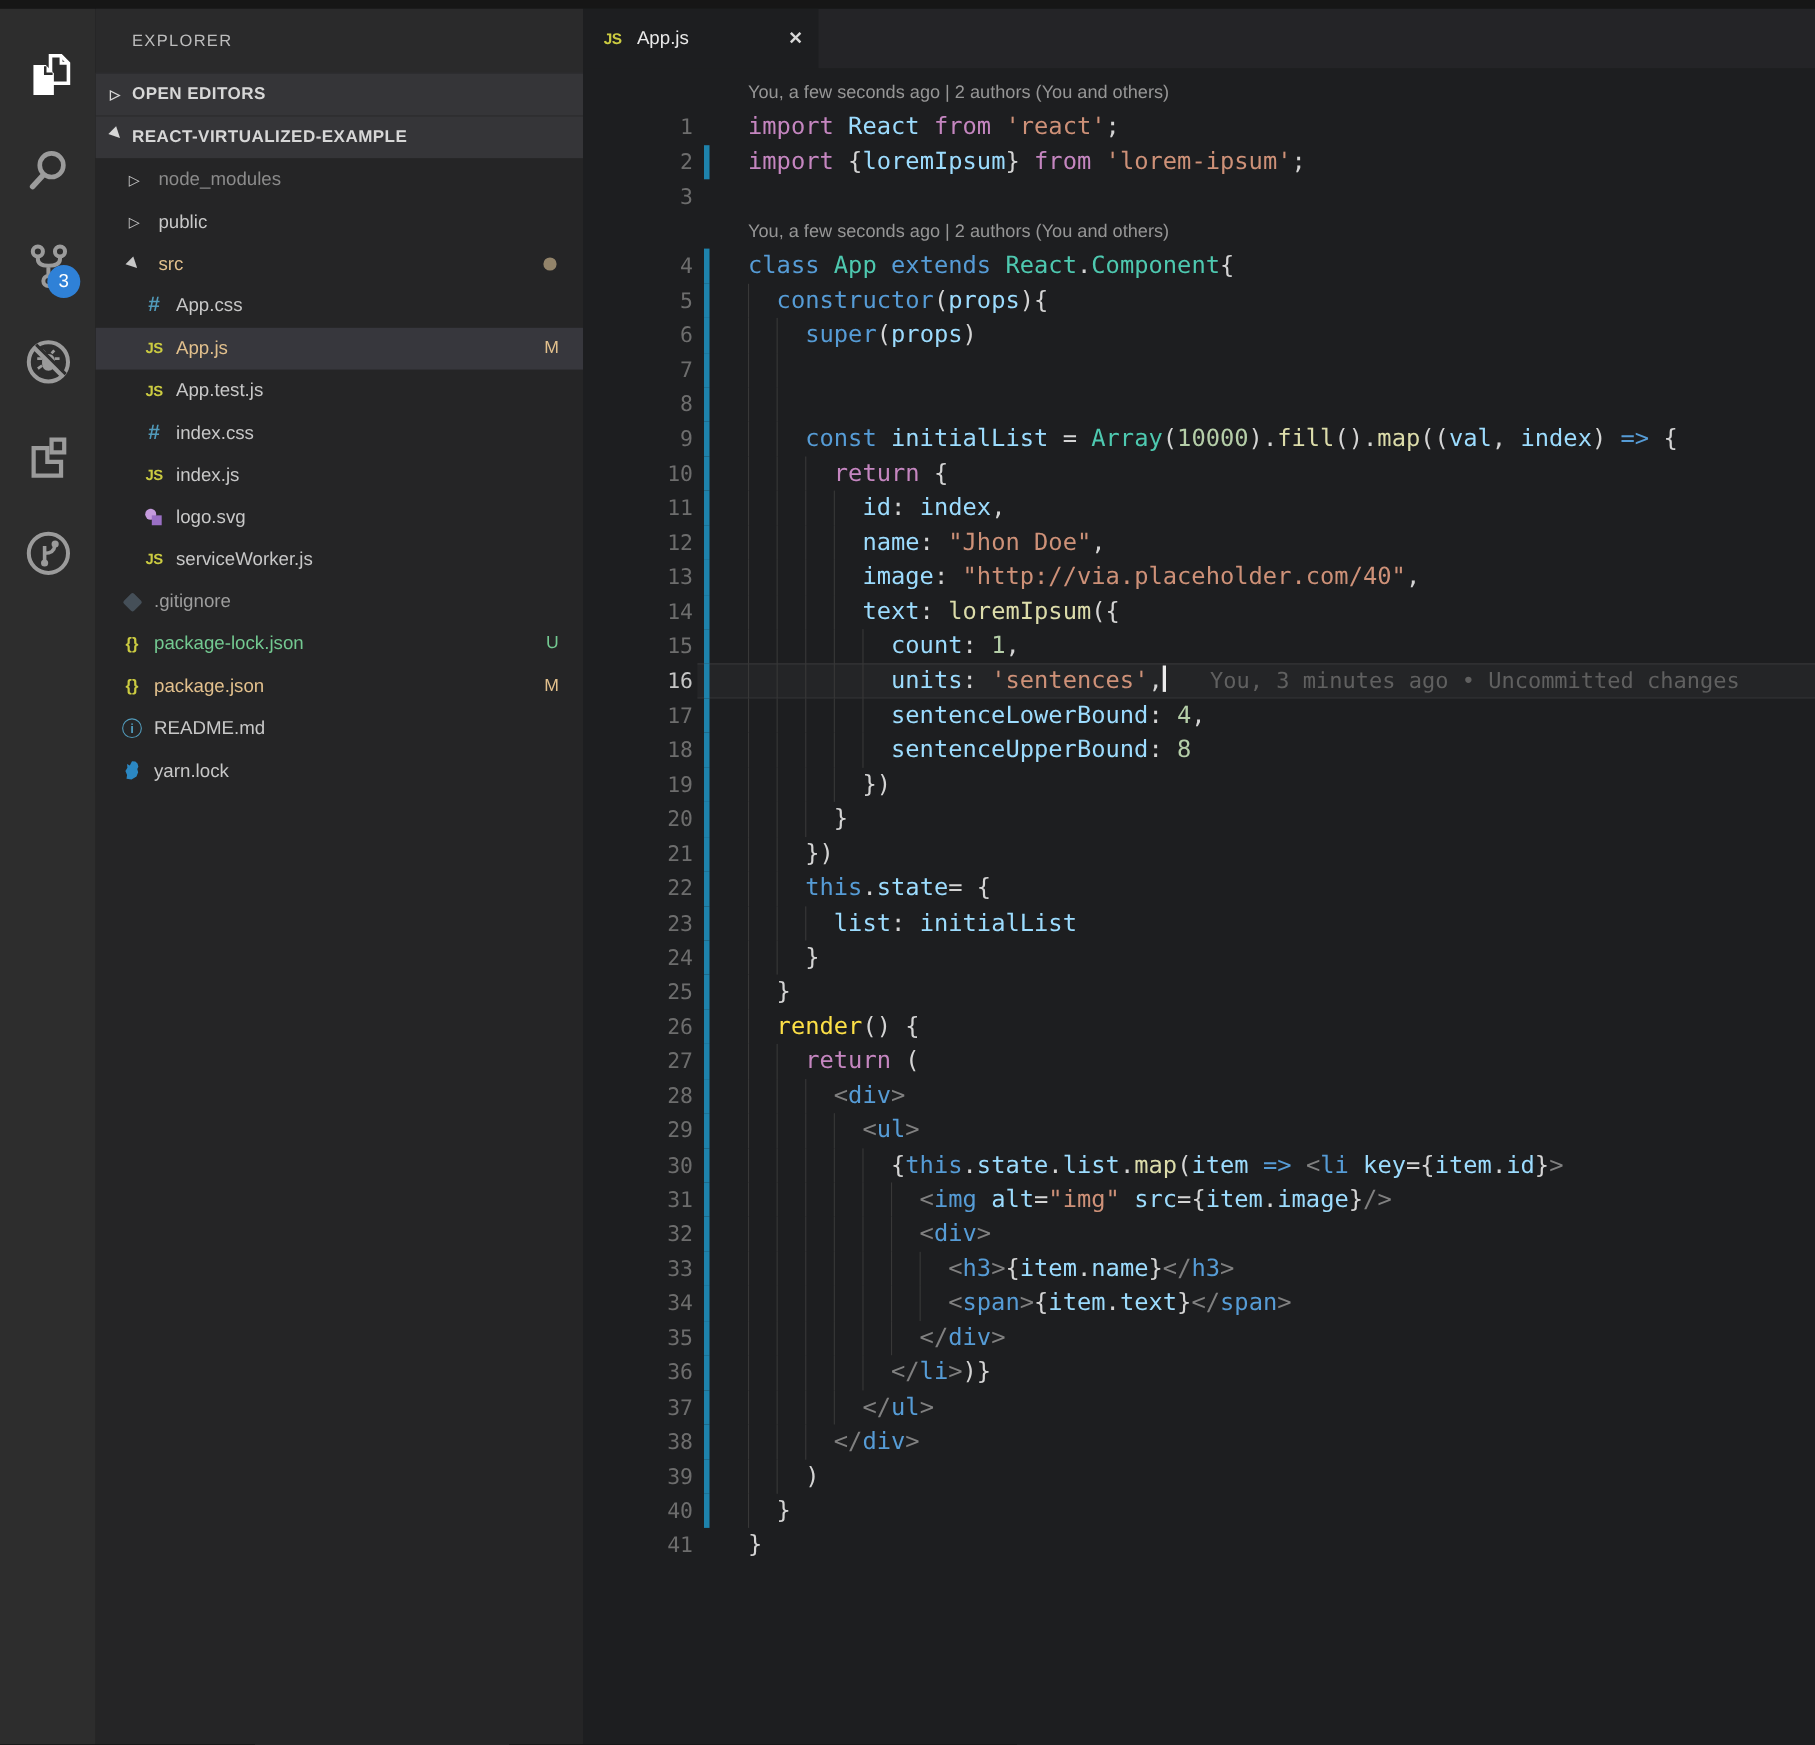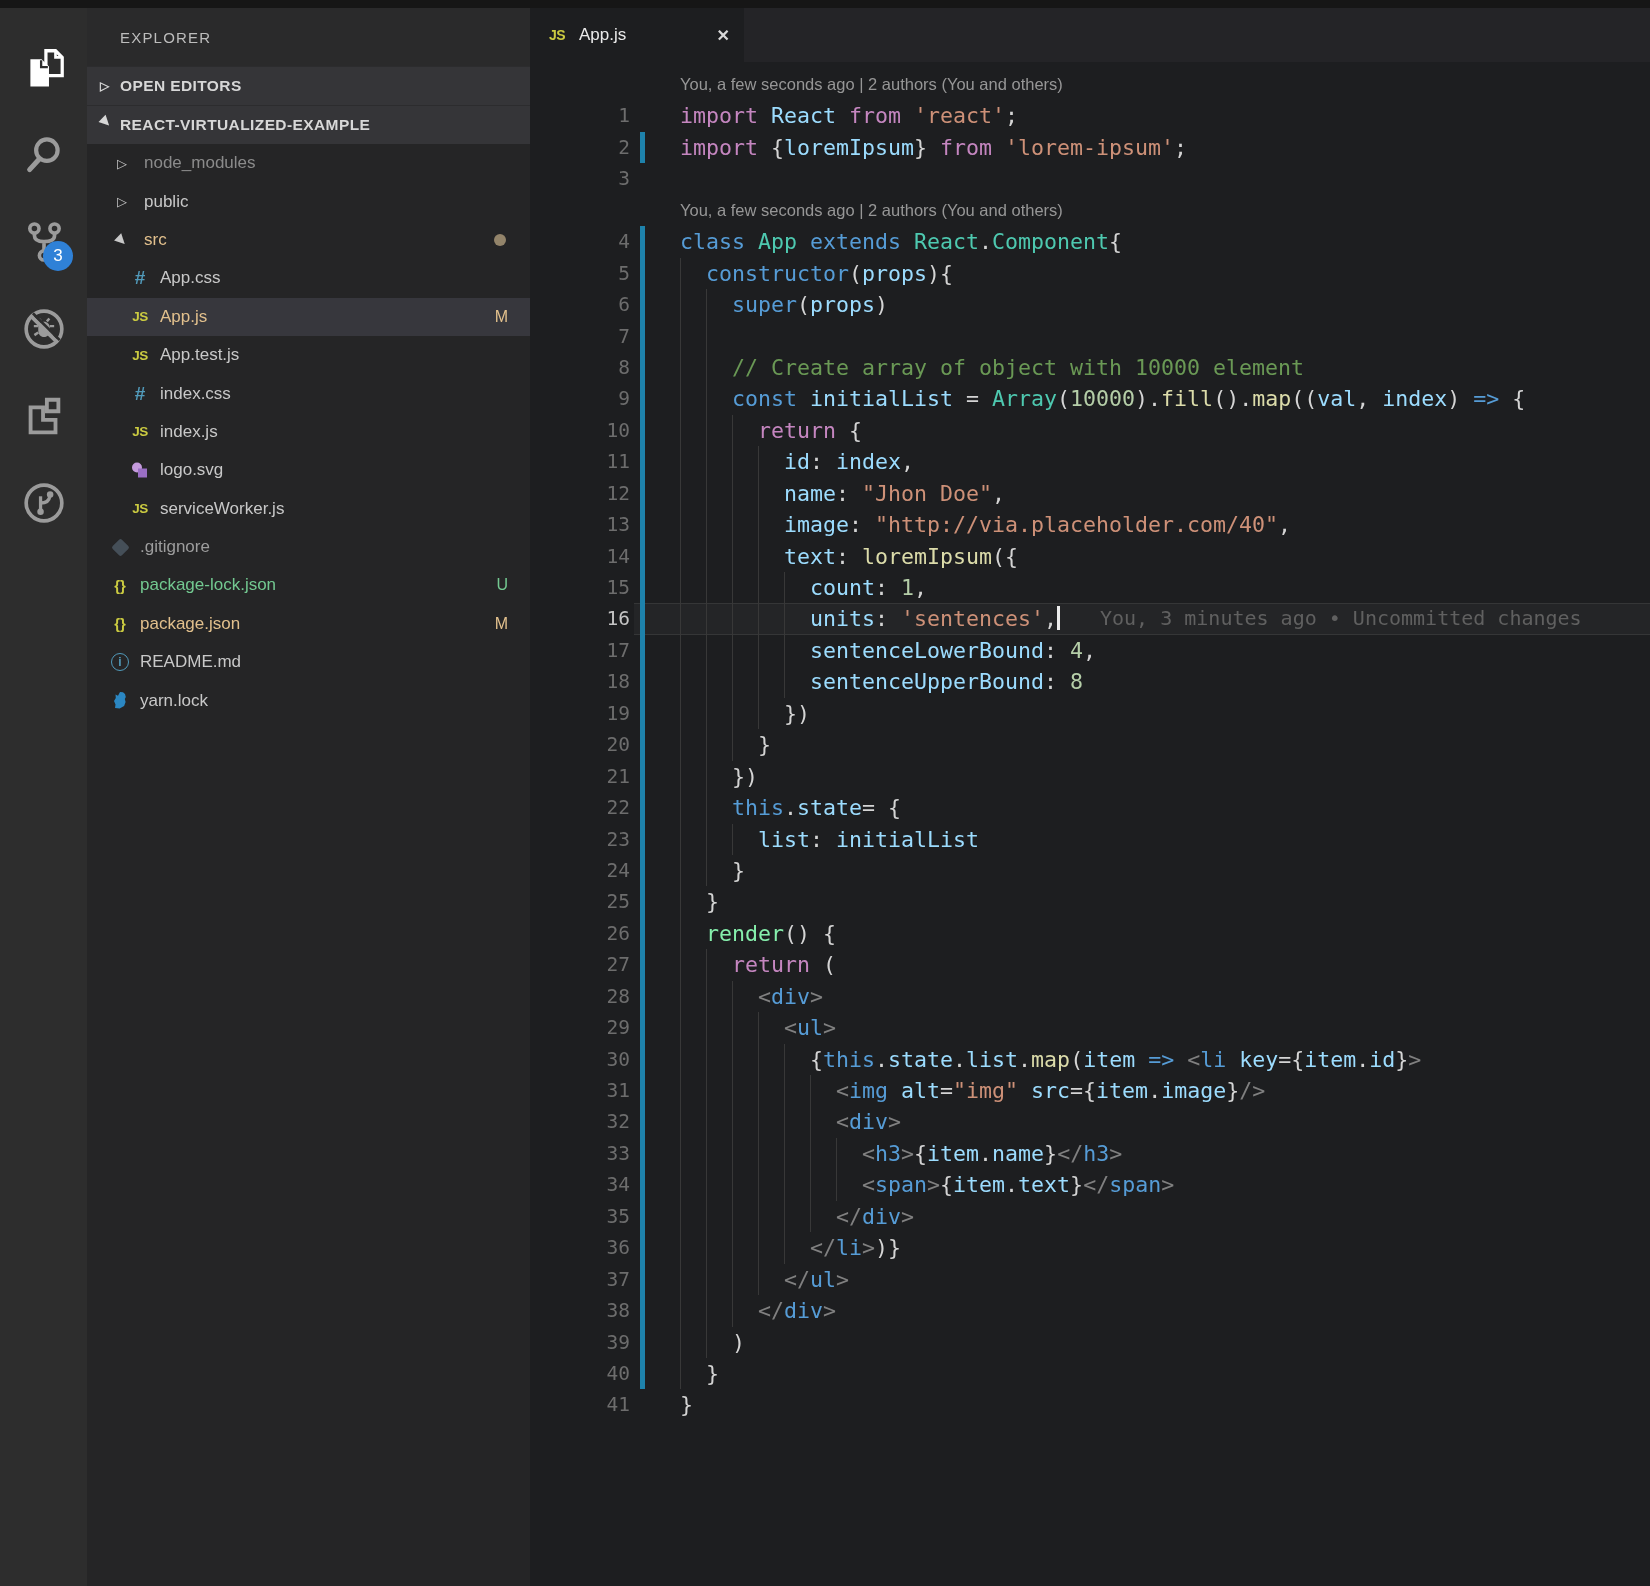--- a/index.html
+++ b/index.html
@@ -220,39 +220,39 @@
     <div id="code">
         <div class="cl-row">You, a few seconds ago | 2 authors (You and others)</div>
         <div class="c-row"><span class="gnum">1</span><span class="ctext"><span style="display: inline-block; width: 0px;"></span><span style="color: rgb(197, 134, 192);">import </span><span style="color: rgb(156, 220, 254);">React </span><span style="color: rgb(197, 134, 192);">from </span><span style="color: rgb(206, 145, 120);">'react'</span><span style="color: rgb(212, 212, 212);">;</span></span></div>
         <div class="c-row"><span class="gnum">2</span><div class="modbar" style="background: rgb(30, 130, 171);"></div><span class="ctext"><span style="display: inline-block; width: 0px;"></span><span style="color: rgb(197, 134, 192);">import </span><span style="color: rgb(212, 212, 212);">{</span><span style="color: rgb(156, 220, 254);">loremIpsum</span><span style="color: rgb(212, 212, 212);">} </span><span style="color: rgb(197, 134, 192);">from </span><span style="color: rgb(206, 145, 120);">'lorem-ipsum'</span><span style="color: rgb(212, 212, 212);">;</span></span></div>
         <div class="c-row"><span class="gnum">3</span><span class="ctext"><span style="display: inline-block; width: 0px;"></span></span></div>
         <div class="cl-row">You, a few seconds ago | 2 authors (You and others)</div>
         <div class="c-row"><span class="gnum">4</span><div class="modbar" style="background: rgb(30, 130, 171);"></div><span class="ctext"><span style="display: inline-block; width: 0px;"></span><span style="color: rgb(86, 156, 214);">class </span><span style="color: rgb(78, 201, 176);">App </span><span style="color: rgb(86, 156, 214);">extends </span><span style="color: rgb(78, 201, 176);">React</span><span style="color: rgb(212, 212, 212);">.</span><span style="color: rgb(78, 201, 176);">Component</span><span style="color: rgb(212, 212, 212);">{</span></span></div>
         <div class="c-row"><span class="gnum">5</span><div class="modbar" style="background: rgb(30, 130, 171);"></div><div class="guide" style="left: 150px;"></div><span class="ctext"><span style="display: inline-block; width: 26px;"></span><span style="color: rgb(86, 156, 214);">constructor</span><span style="color: rgb(212, 212, 212);">(</span><span style="color: rgb(156, 220, 254);">props</span><span style="color: rgb(212, 212, 212);">){</span></span></div>
         <div class="c-row"><span class="gnum">6</span><div class="modbar" style="background: rgb(30, 130, 171);"></div><div class="guide" style="left: 150px;"></div><div class="guide" style="left: 176px;"></div><span class="ctext"><span style="display: inline-block; width: 52px;"></span><span style="color: rgb(86, 156, 214);">super</span><span style="color: rgb(212, 212, 212);">(</span><span style="color: rgb(156, 220, 254);">props</span><span style="color: rgb(212, 212, 212);">)</span></span></div>
         <div class="c-row"><span class="gnum">7</span><div class="modbar" style="background: rgb(30, 130, 171);"></div><div class="guide" style="left: 150px;"></div><div class="guide" style="left: 176px;"></div><span class="ctext"><span style="display: inline-block; width: 52px;"></span></span></div>
-        <div class="c-row"><span class="gnum">8</span><div class="modbar" style="background: rgb(30, 130, 171);"></div><div class="guide" style="left: 150px;"></div><div class="guide" style="left: 176px;"></div><span class="ctext"><span style="display: inline-block; width: 52px;"></span><span style="color: rgb(106, 153, 85);">// Create array of object with 10000 element</span></span></div>
+        <div class="c-row"><span class="gnum">8</span><div class="modbar" style="background: rgb(30, 130, 171);"></div><div class="guide" style="left: 150px;"></div><div class="guide" style="left: 176px;"></div></div>
         <div class="c-row"><span class="gnum">9</span><div class="modbar" style="background: rgb(30, 130, 171);"></div><div class="guide" style="left: 150px;"></div><div class="guide" style="left: 176px;"></div><span class="ctext"><span style="display: inline-block; width: 52px;"></span><span style="color: rgb(86, 156, 214);">const </span><span style="color: rgb(156, 220, 254);">initialList </span><span style="color: rgb(212, 212, 212);">= </span><span style="color: rgb(78, 201, 176);">Array</span><span style="color: rgb(212, 212, 212);">(</span><span style="color: rgb(181, 206, 168);">10000</span><span style="color: rgb(212, 212, 212);">).</span><span style="color: rgb(220, 220, 170);">fill</span><span style="color: rgb(212, 212, 212);">().</span><span style="color: rgb(220, 220, 170);">map</span><span style="color: rgb(212, 212, 212);">((</span><span style="color: rgb(156, 220, 254);">val</span><span style="color: rgb(212, 212, 212);">, </span><span style="color: rgb(156, 220, 254);">index</span><span style="color: rgb(212, 212, 212);">) </span><span style="color: rgb(86, 156, 214);">=&gt; </span><span style="color: rgb(212, 212, 212);">{</span></span></div>
         <div class="c-row"><span class="gnum">10</span><div class="modbar" style="background: rgb(30, 130, 171);"></div><div class="guide" style="left: 150px;"></div><div class="guide" style="left: 176px;"></div><div class="guide" style="left: 202px;"></div><span class="ctext"><span style="display: inline-block; width: 78px;"></span><span style="color: rgb(197, 134, 192);">return </span><span style="color: rgb(212, 212, 212);">{</span></span></div>
         <div class="c-row"><span class="gnum">11</span><div class="modbar" style="background: rgb(30, 130, 171);"></div><div class="guide" style="left: 150px;"></div><div class="guide" style="left: 176px;"></div><div class="guide" style="left: 202px;"></div><div class="guide" style="left: 228px;"></div><span class="ctext"><span style="display: inline-block; width: 104px;"></span><span style="color: rgb(156, 220, 254);">id</span><span style="color: rgb(212, 212, 212);">: </span><span style="color: rgb(156, 220, 254);">index</span><span style="color: rgb(212, 212, 212);">,</span></span></div>
         <div class="c-row"><span class="gnum">12</span><div class="modbar" style="background: rgb(30, 130, 171);"></div><div class="guide" style="left: 150px;"></div><div class="guide" style="left: 176px;"></div><div class="guide" style="left: 202px;"></div><div class="guide" style="left: 228px;"></div><span class="ctext"><span style="display: inline-block; width: 104px;"></span><span style="color: rgb(156, 220, 254);">name</span><span style="color: rgb(212, 212, 212);">: </span><span style="color: rgb(206, 145, 120);">"Jhon Doe"</span><span style="color: rgb(212, 212, 212);">,</span></span></div>
         <div class="c-row"><span class="gnum">13</span><div class="modbar" style="background: rgb(30, 130, 171);"></div><div class="guide" style="left: 150px;"></div><div class="guide" style="left: 176px;"></div><div class="guide" style="left: 202px;"></div><div class="guide" style="left: 228px;"></div><span class="ctext"><span style="display: inline-block; width: 104px;"></span><span style="color: rgb(156, 220, 254);">image</span><span style="color: rgb(212, 212, 212);">: </span><span style="color: rgb(206, 145, 120);">"</span><span class="tk-u" style="color: rgb(206, 145, 120);">http://via.placeholder.com/40</span><span style="color: rgb(206, 145, 120);">"</span><span style="color: rgb(212, 212, 212);">,</span></span></div>
         <div class="c-row"><span class="gnum">14</span><div class="modbar" style="background: rgb(30, 130, 171);"></div><div class="guide" style="left: 150px;"></div><div class="guide" style="left: 176px;"></div><div class="guide" style="left: 202px;"></div><div class="guide" style="left: 228px;"></div><span class="ctext"><span style="display: inline-block; width: 104px;"></span><span style="color: rgb(156, 220, 254);">text</span><span style="color: rgb(212, 212, 212);">: </span><span style="color: rgb(220, 220, 170);">loremIpsum</span><span style="color: rgb(212, 212, 212);">({</span></span></div>
         <div class="c-row"><span class="gnum">15</span><div class="modbar" style="background: rgb(30, 130, 171);"></div><div class="guide" style="left: 150px;"></div><div class="guide" style="left: 176px;"></div><div class="guide" style="left: 202px;"></div><div class="guide" style="left: 228px;"></div><div class="guide" style="left: 254px;"></div><span class="ctext"><span style="display: inline-block; width: 130px;"></span><span style="color: rgb(156, 220, 254);">count</span><span style="color: rgb(212, 212, 212);">: </span><span style="color: rgb(181, 206, 168);">1</span><span style="color: rgb(212, 212, 212);">,</span></span></div>
         <div class="c-row cur"><div class="hl"></div><span class="gnum">16</span><div class="modbar" style="background: rgb(30, 130, 171);"></div><div class="guide" style="left: 150px;"></div><div class="guide" style="left: 176px;"></div><div class="guide" style="left: 202px;"></div><div class="guide" style="left: 228px;"></div><div class="guide" style="left: 254px;"></div><span class="ctext"><span style="display: inline-block; width: 130px;"></span><span style="color: rgb(156, 220, 254);">units</span><span style="color: rgb(212, 212, 212);">: </span><span style="color: rgb(206, 145, 120);">'sentences'</span><span style="color: rgb(212, 212, 212);">,</span><span class="cursor"></span></span><span class="blame">You, 3 minutes ago • Uncommitted changes</span></div>
         <div class="c-row"><span class="gnum">17</span><div class="modbar" style="background: rgb(30, 130, 171);"></div><div class="guide" style="left: 150px;"></div><div class="guide" style="left: 176px;"></div><div class="guide" style="left: 202px;"></div><div class="guide" style="left: 228px;"></div><div class="guide" style="left: 254px;"></div><span class="ctext"><span style="display: inline-block; width: 130px;"></span><span style="color: rgb(156, 220, 254);">sentenceLowerBound</span><span style="color: rgb(212, 212, 212);">: </span><span style="color: rgb(181, 206, 168);">4</span><span style="color: rgb(212, 212, 212);">,</span></span></div>
         <div class="c-row"><span class="gnum">18</span><div class="modbar" style="background: rgb(30, 130, 171);"></div><div class="guide" style="left: 150px;"></div><div class="guide" style="left: 176px;"></div><div class="guide" style="left: 202px;"></div><div class="guide" style="left: 228px;"></div><div class="guide" style="left: 254px;"></div><span class="ctext"><span style="display: inline-block; width: 130px;"></span><span style="color: rgb(156, 220, 254);">sentenceUpperBound</span><span style="color: rgb(212, 212, 212);">: </span><span style="color: rgb(181, 206, 168);">8</span></span></div>
         <div class="c-row"><span class="gnum">19</span><div class="modbar" style="background: rgb(30, 130, 171);"></div><div class="guide" style="left: 150px;"></div><div class="guide" style="left: 176px;"></div><div class="guide" style="left: 202px;"></div><div class="guide" style="left: 228px;"></div><span class="ctext"><span style="display: inline-block; width: 104px;"></span><span style="color: rgb(212, 212, 212);">})</span></span></div>
         <div class="c-row"><span class="gnum">20</span><div class="modbar" style="background: rgb(30, 130, 171);"></div><div class="guide" style="left: 150px;"></div><div class="guide" style="left: 176px;"></div><div class="guide" style="left: 202px;"></div><span class="ctext"><span style="display: inline-block; width: 78px;"></span><span style="color: rgb(212, 212, 212);">}</span></span></div>
         <div class="c-row"><span class="gnum">21</span><div class="modbar" style="background: rgb(30, 130, 171);"></div><div class="guide" style="left: 150px;"></div><div class="guide" style="left: 176px;"></div><span class="ctext"><span style="display: inline-block; width: 52px;"></span><span style="color: rgb(212, 212, 212);">})</span></span></div>
         <div class="c-row"><span class="gnum">22</span><div class="modbar" style="background: rgb(30, 130, 171);"></div><div class="guide" style="left: 150px;"></div><div class="guide" style="left: 176px;"></div><span class="ctext"><span style="display: inline-block; width: 52px;"></span><span style="color: rgb(86, 156, 214);">this</span><span style="color: rgb(212, 212, 212);">.</span><span style="color: rgb(156, 220, 254);">state</span><span style="color: rgb(212, 212, 212);">= {</span></span></div>
         <div class="c-row"><span class="gnum">23</span><div class="modbar" style="background: rgb(30, 130, 171);"></div><div class="guide" style="left: 150px;"></div><div class="guide" style="left: 176px;"></div><div class="guide" style="left: 202px;"></div><span class="ctext"><span style="display: inline-block; width: 78px;"></span><span style="color: rgb(156, 220, 254);">list</span><span style="color: rgb(212, 212, 212);">: </span><span style="color: rgb(156, 220, 254);">initialList</span></span></div>
         <div class="c-row"><span class="gnum">24</span><div class="modbar" style="background: rgb(30, 130, 171);"></div><div class="guide" style="left: 150px;"></div><div class="guide" style="left: 176px;"></div><span class="ctext"><span style="display: inline-block; width: 52px;"></span><span style="color: rgb(212, 212, 212);">}</span></span></div>
         <div class="c-row"><span class="gnum">25</span><div class="modbar" style="background: rgb(30, 130, 171);"></div><div class="guide" style="left: 150px;"></div><span class="ctext"><span style="display: inline-block; width: 26px;"></span><span style="color: rgb(212, 212, 212);">}</span></span></div>
-        <div class="c-row"><span class="gnum">26</span><div class="modbar" style="background: rgb(30, 130, 171);"></div><div class="guide" style="left: 150px;"></div><span class="ctext"><span style="display: inline-block; width: 26px;"></span><span style="color: #86efac;">render</span><span style="color: rgb(212, 212, 212);">() {</span></span></div>
+        <div class="c-row"><span class="gnum">26</span><div class="modbar" style="background: rgb(30, 130, 171);"></div><div class="guide" style="left: 150px;"></div><span class="ctext"><span style="display: inline-block; width: 26px;"></span><span style="color: #fde047;">render</span><span style="color: rgb(212, 212, 212);">() {</span></span></div>
         <div class="c-row"><span class="gnum">27</span><div class="modbar" style="background: rgb(30, 130, 171);"></div><div class="guide" style="left: 150px;"></div><div class="guide" style="left: 176px;"></div><span class="ctext"><span style="display: inline-block; width: 52px;"></span><span style="color: rgb(197, 134, 192);">return </span><span style="color: rgb(212, 212, 212);">(</span></span></div>
         <div class="c-row"><span class="gnum">28</span><div class="modbar" style="background: rgb(30, 130, 171);"></div><div class="guide" style="left: 150px;"></div><div class="guide" style="left: 176px;"></div><div class="guide" style="left: 202px;"></div><span class="ctext"><span style="display: inline-block; width: 78px;"></span><span style="color: rgb(128, 128, 128);">&lt;</span><span style="color: rgb(86, 156, 214);">div</span><span style="color: rgb(128, 128, 128);">&gt;</span></span></div>
         <div class="c-row"><span class="gnum">29</span><div class="modbar" style="background: rgb(30, 130, 171);"></div><div class="guide" style="left: 150px;"></div><div class="guide" style="left: 176px;"></div><div class="guide" style="left: 202px;"></div><div class="guide" style="left: 228px;"></div><span class="ctext"><span style="display: inline-block; width: 104px;"></span><span style="color: rgb(128, 128, 128);">&lt;</span><span style="color: rgb(86, 156, 214);">ul</span><span style="color: rgb(128, 128, 128);">&gt;</span></span></div>
         <div class="c-row"><span class="gnum">30</span><div class="modbar" style="background: rgb(30, 130, 171);"></div><div class="guide" style="left: 150px;"></div><div class="guide" style="left: 176px;"></div><div class="guide" style="left: 202px;"></div><div class="guide" style="left: 228px;"></div><div class="guide" style="left: 254px;"></div><span class="ctext"><span style="display: inline-block; width: 130px;"></span><span style="color: rgb(212, 212, 212);">{</span><span style="color: rgb(86, 156, 214);">this</span><span style="color: rgb(212, 212, 212);">.</span><span style="color: rgb(156, 220, 254);">state</span><span style="color: rgb(212, 212, 212);">.</span><span style="color: rgb(156, 220, 254);">list</span><span style="color: rgb(212, 212, 212);">.</span><span style="color: rgb(220, 220, 170);">map</span><span style="color: rgb(212, 212, 212);">(</span><span style="color: rgb(156, 220, 254);">item </span><span style="color: rgb(86, 156, 214);">=&gt; </span><span style="color: rgb(128, 128, 128);">&lt;</span><span style="color: rgb(86, 156, 214);">li </span><span style="color: rgb(156, 220, 254);">key</span><span style="color: rgb(212, 212, 212);">={</span><span style="color: rgb(156, 220, 254);">item</span><span style="color: rgb(212, 212, 212);">.</span><span style="color: rgb(156, 220, 254);">id</span><span style="color: rgb(212, 212, 212);">}</span><span style="color: rgb(128, 128, 128);">&gt;</span></span></div>
         <div class="c-row"><span class="gnum">31</span><div class="modbar" style="background: rgb(30, 130, 171);"></div><div class="guide" style="left: 150px;"></div><div class="guide" style="left: 176px;"></div><div class="guide" style="left: 202px;"></div><div class="guide" style="left: 228px;"></div><div class="guide" style="left: 254px;"></div><div class="guide" style="left: 280px;"></div><span class="ctext"><span style="display: inline-block; width: 156px;"></span><span style="color: rgb(128, 128, 128);">&lt;</span><span style="color: rgb(86, 156, 214);">img </span><span style="color: rgb(156, 220, 254);">alt</span><span style="color: rgb(212, 212, 212);">=</span><span style="color: rgb(206, 145, 120);">"img"</span><span style="color: rgb(156, 220, 254);"> src</span><span style="color: rgb(212, 212, 212);">={</span><span style="color: rgb(156, 220, 254);">item</span><span style="color: rgb(212, 212, 212);">.</span><span style="color: rgb(156, 220, 254);">image</span><span style="color: rgb(212, 212, 212);">}</span><span style="color: rgb(128, 128, 128);">/&gt;</span></span></div>
         <div class="c-row"><span class="gnum">32</span><div class="modbar" style="background: rgb(30, 130, 171);"></div><div class="guide" style="left: 150px;"></div><div class="guide" style="left: 176px;"></div><div class="guide" style="left: 202px;"></div><div class="guide" style="left: 228px;"></div><div class="guide" style="left: 254px;"></div><div class="guide" style="left: 280px;"></div><span class="ctext"><span style="display: inline-block; width: 156px;"></span><span style="color: rgb(128, 128, 128);">&lt;</span><span style="color: rgb(86, 156, 214);">div</span><span style="color: rgb(128, 128, 128);">&gt;</span></span></div>
         <div class="c-row"><span class="gnum">33</span><div class="modbar" style="background: rgb(30, 130, 171);"></div><div class="guide" style="left: 150px;"></div><div class="guide" style="left: 176px;"></div><div class="guide" style="left: 202px;"></div><div class="guide" style="left: 228px;"></div><div class="guide" style="left: 254px;"></div><div class="guide" style="left: 280px;"></div><div class="guide" style="left: 306px;"></div><span class="ctext"><span style="display: inline-block; width: 182px;"></span><span style="color: rgb(128, 128, 128);">&lt;</span><span style="color: rgb(86, 156, 214);">h3</span><span style="color: rgb(128, 128, 128);">&gt;</span><span style="color: rgb(212, 212, 212);">{</span><span style="color: rgb(156, 220, 254);">item</span><span style="color: rgb(212, 212, 212);">.</span><span style="color: rgb(156, 220, 254);">name</span><span style="color: rgb(212, 212, 212);">}</span><span style="color: rgb(128, 128, 128);">&lt;/</span><span style="color: rgb(86, 156, 214);">h3</span><span style="color: rgb(128, 128, 128);">&gt;</span></span></div>
         <div class="c-row"><span class="gnum">34</span><div class="modbar" style="background: rgb(30, 130, 171);"></div><div class="guide" style="left: 150px;"></div><div class="guide" style="left: 176px;"></div><div class="guide" style="left: 202px;"></div><div class="guide" style="left: 228px;"></div><div class="guide" style="left: 254px;"></div><div class="guide" style="left: 280px;"></div><div class="guide" style="left: 306px;"></div><span class="ctext"><span style="display: inline-block; width: 182px;"></span><span style="color: rgb(128, 128, 128);">&lt;</span><span style="color: rgb(86, 156, 214);">span</span><span style="color: rgb(128, 128, 128);">&gt;</span><span style="color: rgb(212, 212, 212);">{</span><span style="color: rgb(156, 220, 254);">item</span><span style="color: rgb(212, 212, 212);">.</span><span style="color: rgb(156, 220, 254);">text</span><span style="color: rgb(212, 212, 212);">}</span><span style="color: rgb(128, 128, 128);">&lt;/</span><span style="color: rgb(86, 156, 214);">span</span><span style="color: rgb(128, 128, 128);">&gt;</span></span></div>
         <div class="c-row"><span class="gnum">35</span><div class="modbar" style="background: rgb(30, 130, 171);"></div><div class="guide" style="left: 150px;"></div><div class="guide" style="left: 176px;"></div><div class="guide" style="left: 202px;"></div><div class="guide" style="left: 228px;"></div><div class="guide" style="left: 254px;"></div><div class="guide" style="left: 280px;"></div><span class="ctext"><span style="display: inline-block; width: 156px;"></span><span style="color: rgb(128, 128, 128);">&lt;/</span><span style="color: rgb(86, 156, 214);">div</span><span style="color: rgb(128, 128, 128);">&gt;</span></span></div>
         <div class="c-row"><span class="gnum">36</span><div class="modbar" style="background: rgb(30, 130, 171);"></div><div class="guide" style="left: 150px;"></div><div class="guide" style="left: 176px;"></div><div class="guide" style="left: 202px;"></div><div class="guide" style="left: 228px;"></div><div class="guide" style="left: 254px;"></div><span class="ctext"><span style="display: inline-block; width: 130px;"></span><span style="color: rgb(128, 128, 128);">&lt;/</span><span style="color: rgb(86, 156, 214);">li</span><span style="color: rgb(128, 128, 128);">&gt;</span><span style="color: rgb(212, 212, 212);">)}</span></span></div>

